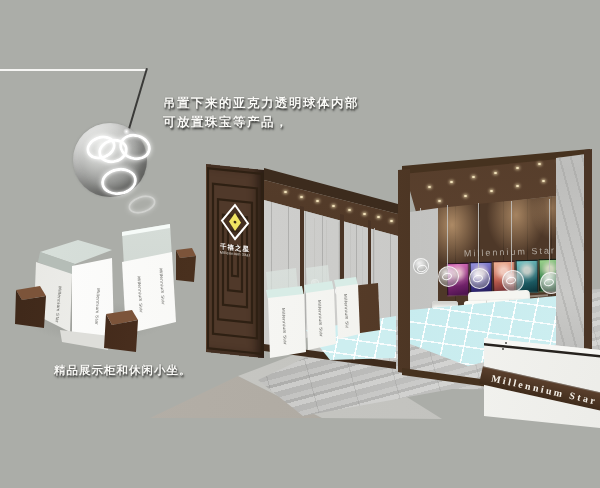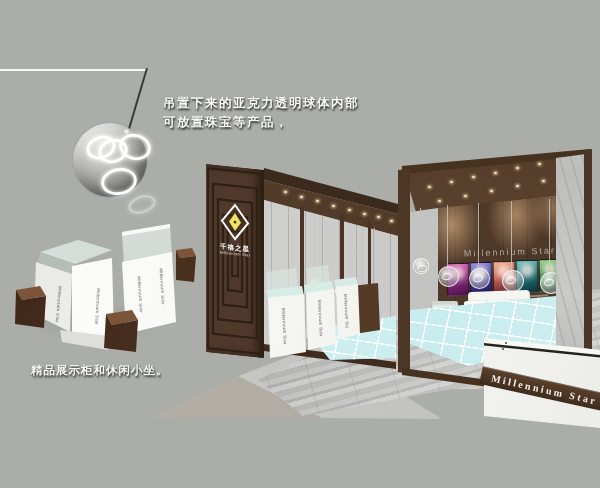--- a/index.html
+++ b/index.html
@@ -224,15 +224,15 @@
     box-shadow:inset -4px -6px 10px rgba(60,60,58,.5),inset 3px 4px 8px rgba(255,255,255,.5),0 0 2px rgba(120,120,118,.5);"></div>
   <div class="abs" style="left:123px;top:128px;width:7px;height:7px;border-radius:50%;background:radial-gradient(circle,#fff,rgba(255,255,255,0) 70%);"></div>
   <div class="ring" style="left:86px;top:136px;width:24px;height:17px;transform:rotate(-20deg);"></div>
   <div class="ring" style="left:98px;top:139px;width:24px;height:18px;transform:rotate(-15deg);"></div>
   <div class="ring" style="left:119px;top:134px;width:26px;height:20px;transform:rotate(15deg);"></div>
   <div class="ring" style="left:101px;top:168px;width:30px;height:21px;transform:rotate(-10deg);"></div>
   <div class="ring" style="left:128px;top:196px;width:24px;height:13px;transform:rotate(-18deg);opacity:.45;border-width:2px;"></div>
 
   <div class="note" style="left:163px;top:114px;">可放置珠宝等产品，</div>
   <div class="note" style="left:163px;top:95px;">吊置下来的亚克力透明球体内部</div>
-  <div class="note" style="left:31px;top:363px;font-size:11.5px;letter-spacing:1px;text-align:center;">精品展示柜和休闲小坐。</div>
+  <div class="note" style="left:54px;top:363px;font-size:11.5px;letter-spacing:1px;text-align:center;">精品展示柜和休闲小坐。</div>
 
 </div>
 
 </body></html>

